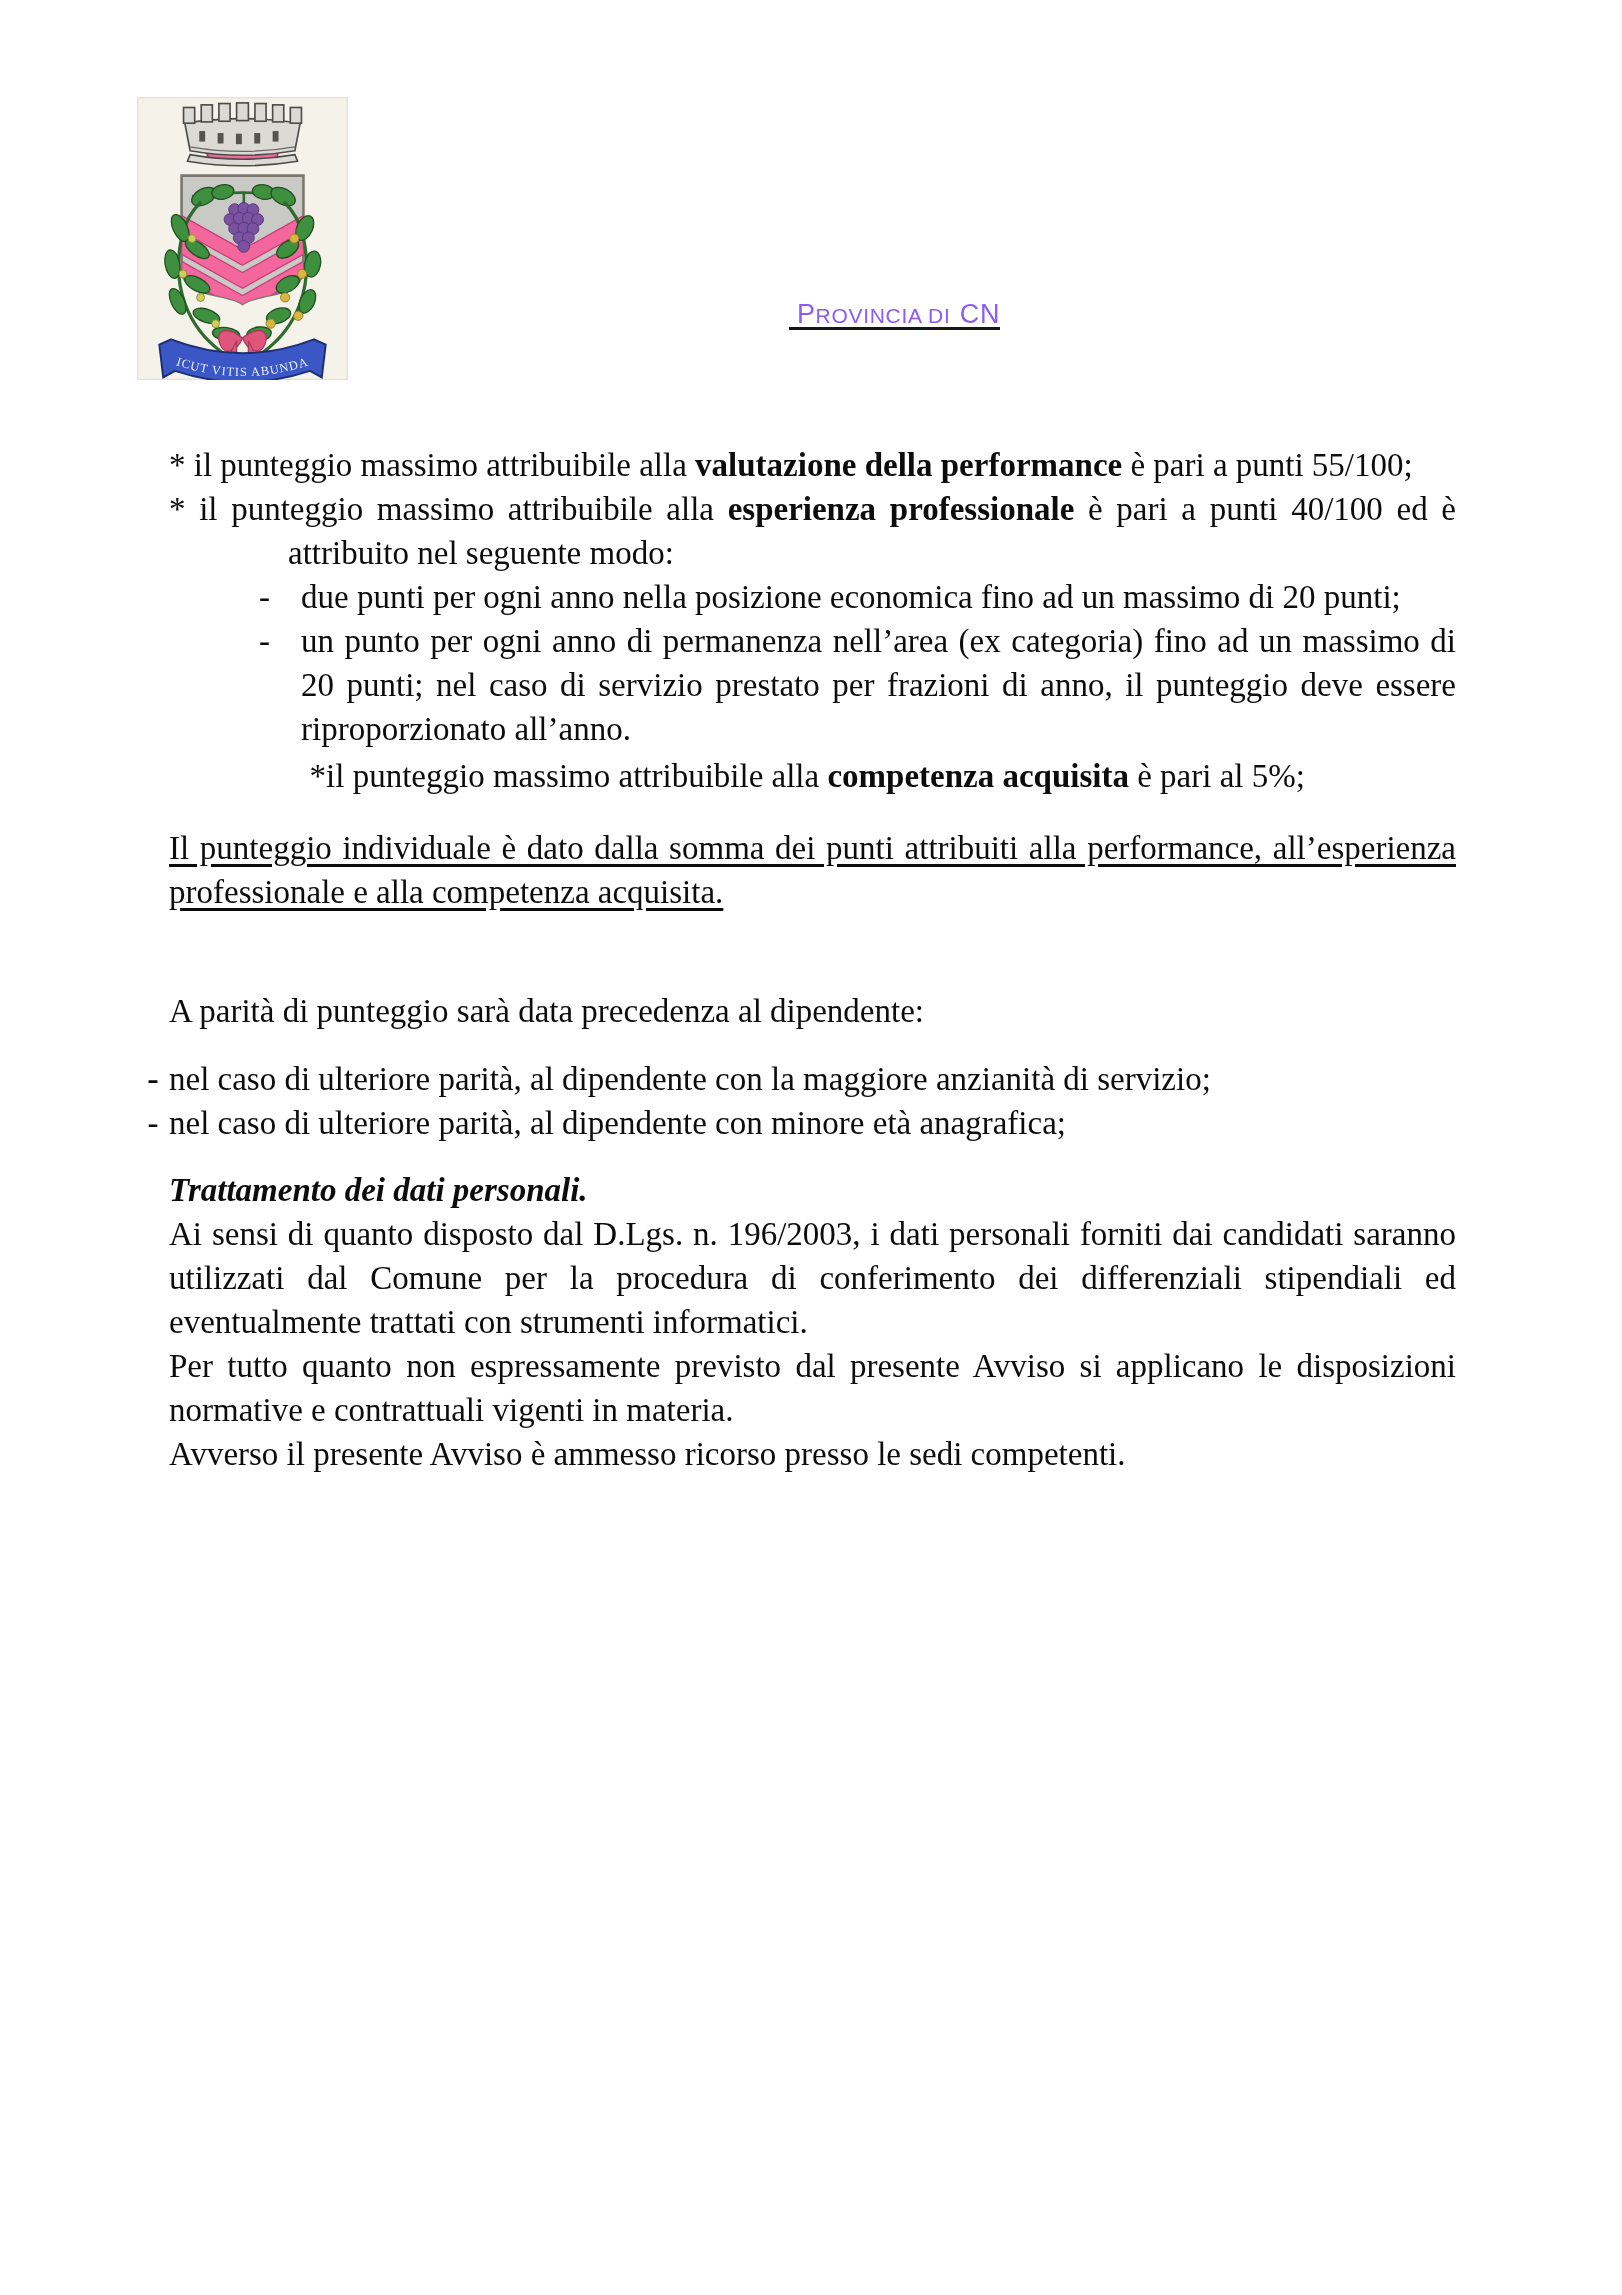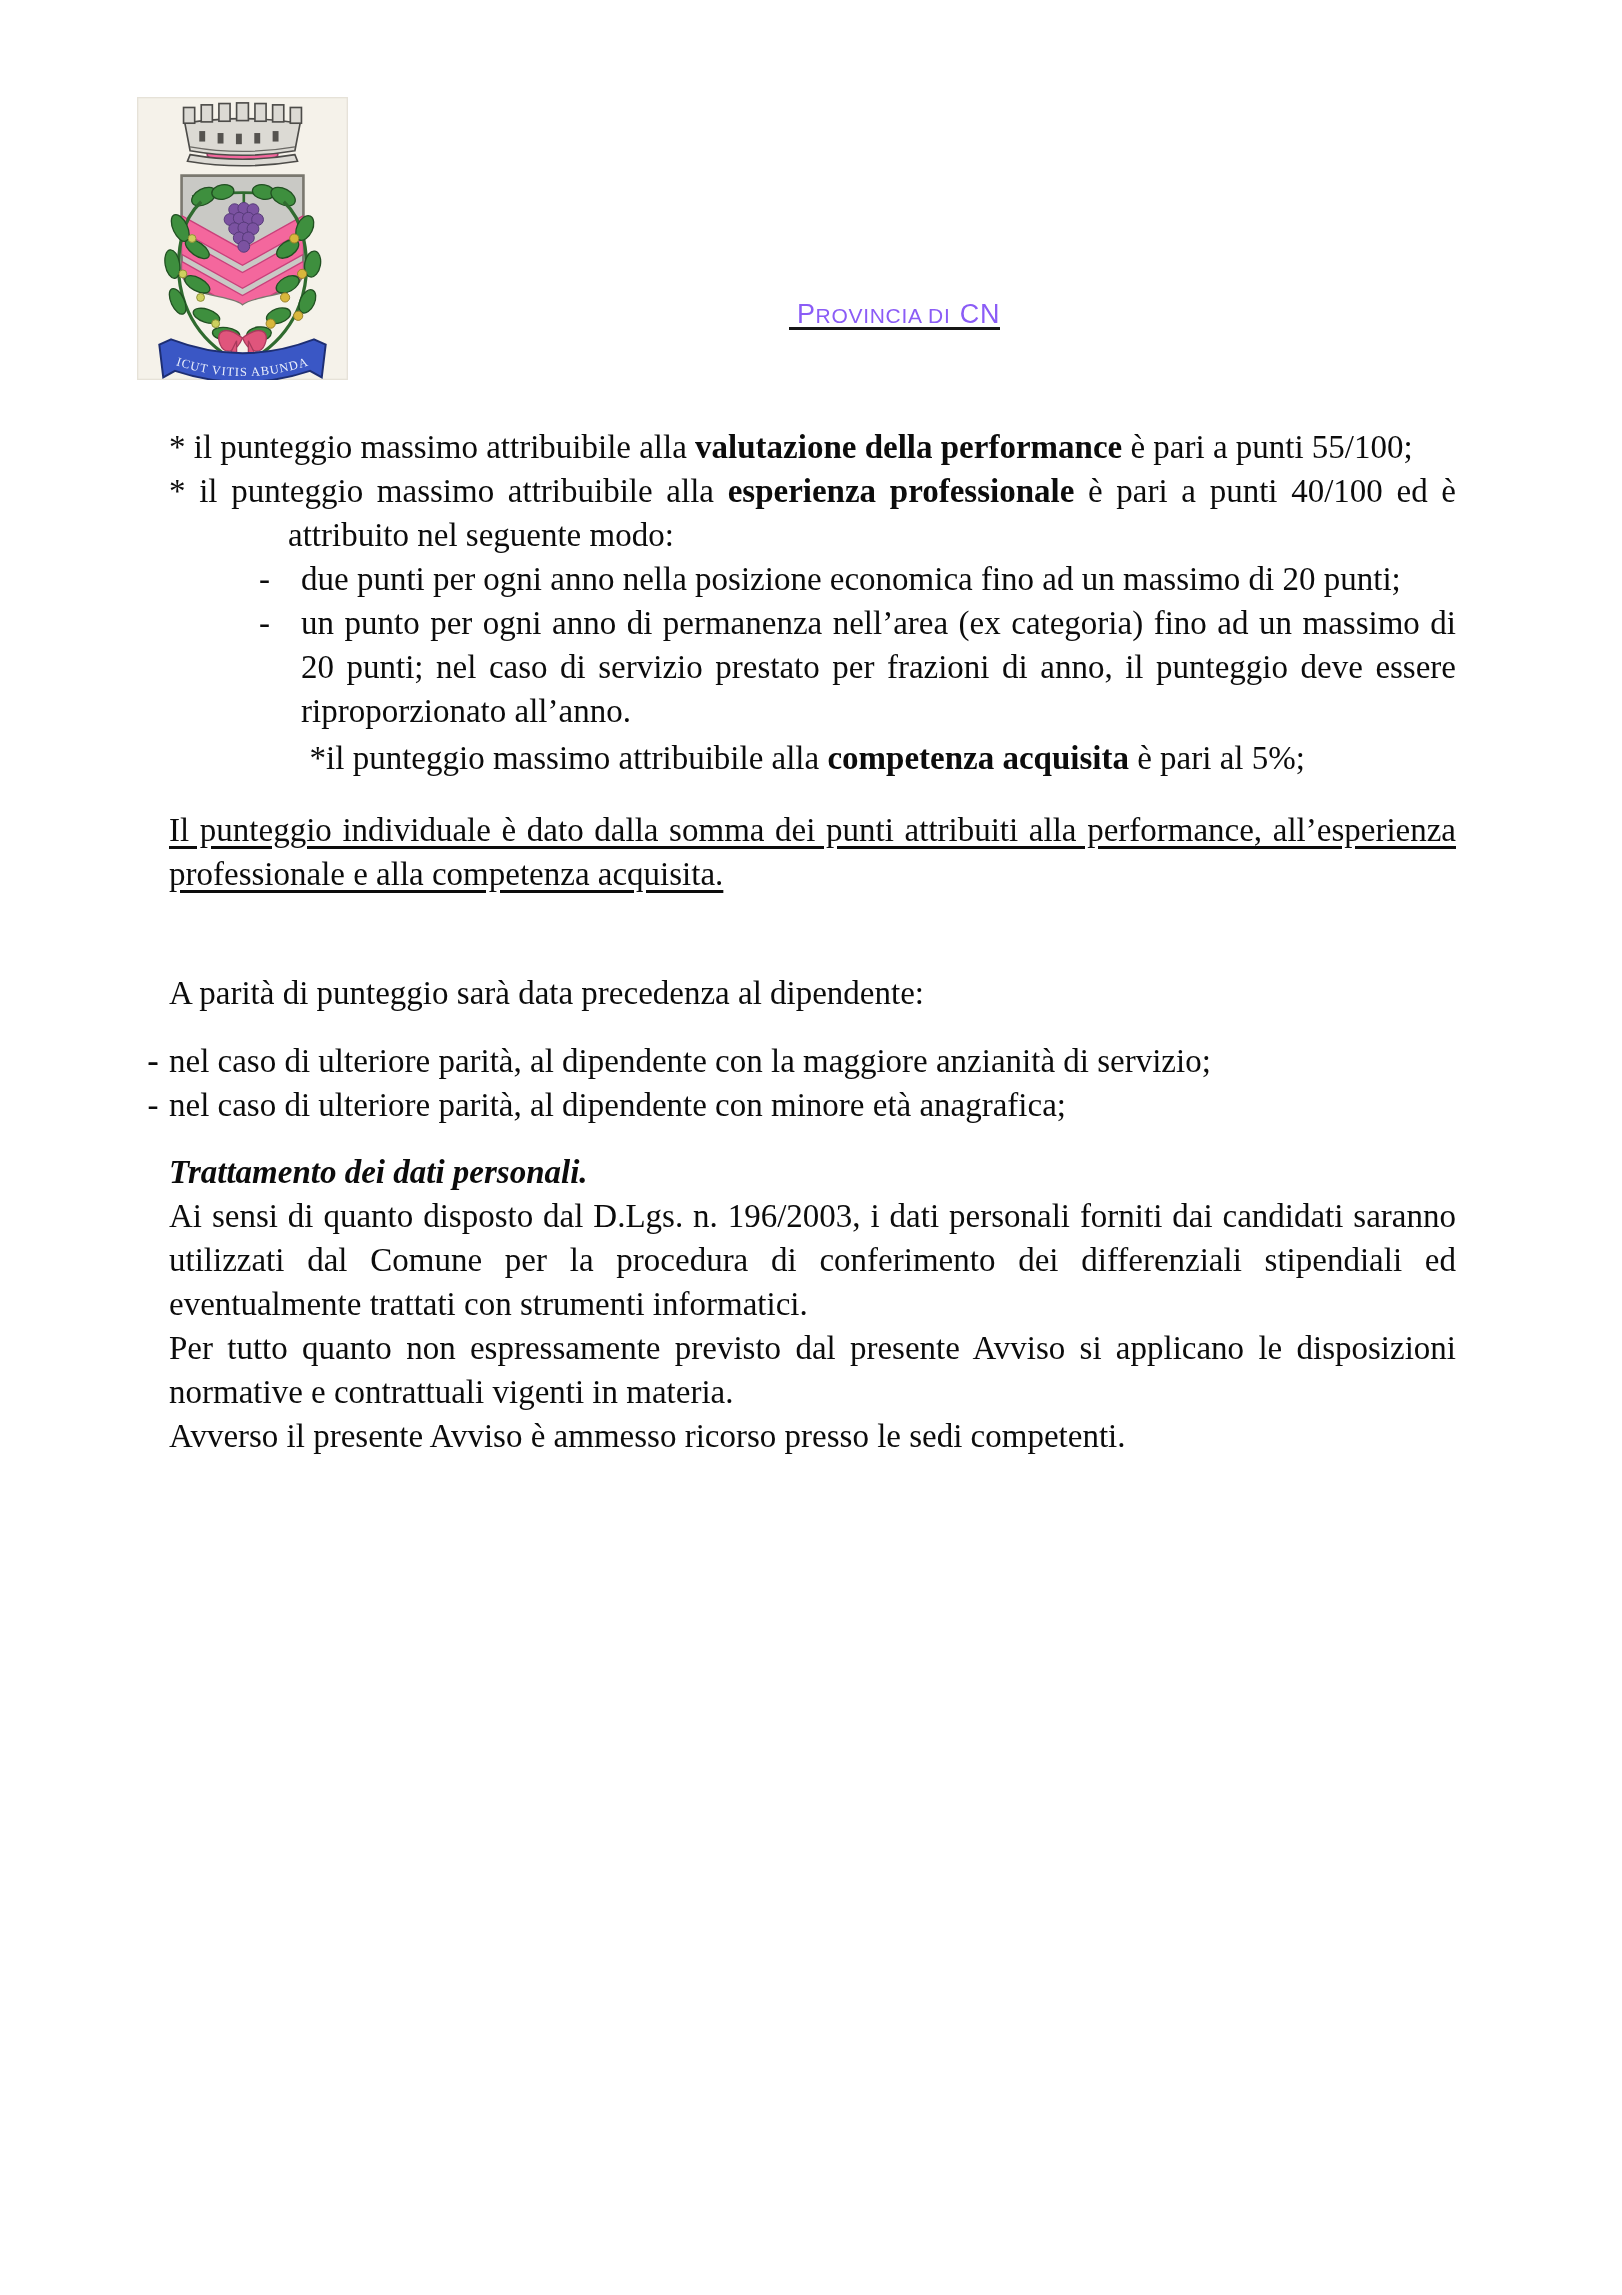--- a/index.html
+++ b/index.html
@@ -36,21 +36,21 @@
   }
   .province .cap   { font-size:27px; }
   .province .code  { font-size:27px; margin-left:9.2px; }
   .hdr-rule {
     position:absolute; left:789px; top:327px;
     width:211px; height:2.6px; background:#161616;
   }
 
   
   .doc {
-    position:absolute; left:169px; top:425px; width:1287px;
+    position:absolute; left:169px; top:443px; width:1287px;
     font-size:33px; line-height:44px;
   }
   .ln      { position:relative; }
   .nw      { white-space:nowrap; }
   .just    { text-align:justify; text-align-last:justify; height:44px; overflow:hidden; }
   .ind1    { padding-left:119px; }
   .hang    { padding-left:132px; }
   .hang .marker { position:absolute; left:90px; top:0; }
   .cont    { padding-left:132px; }
   .star    { margin-left:-10.5px;text-align:center; }

